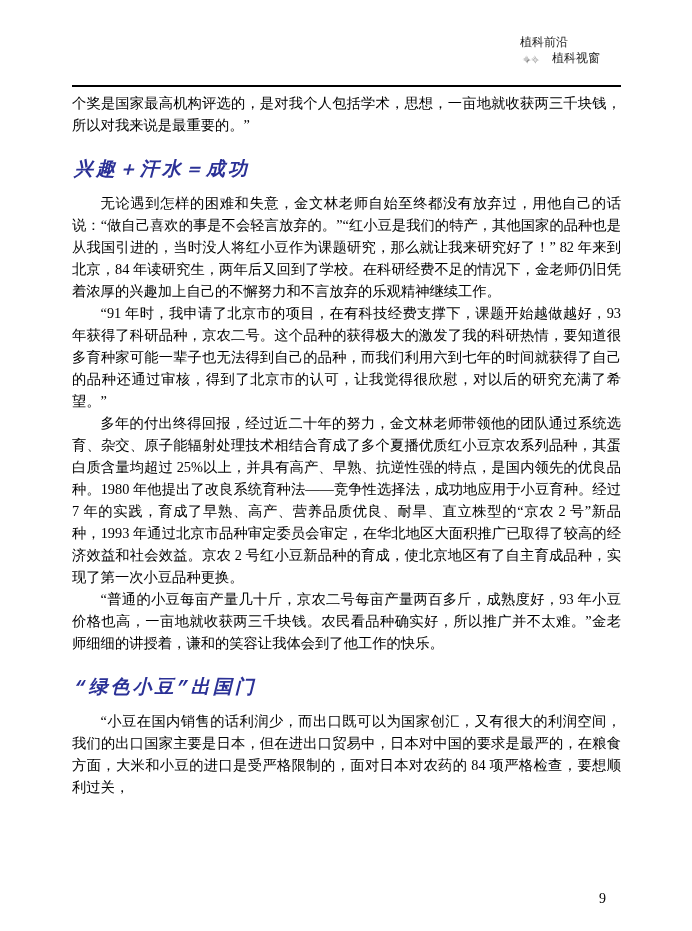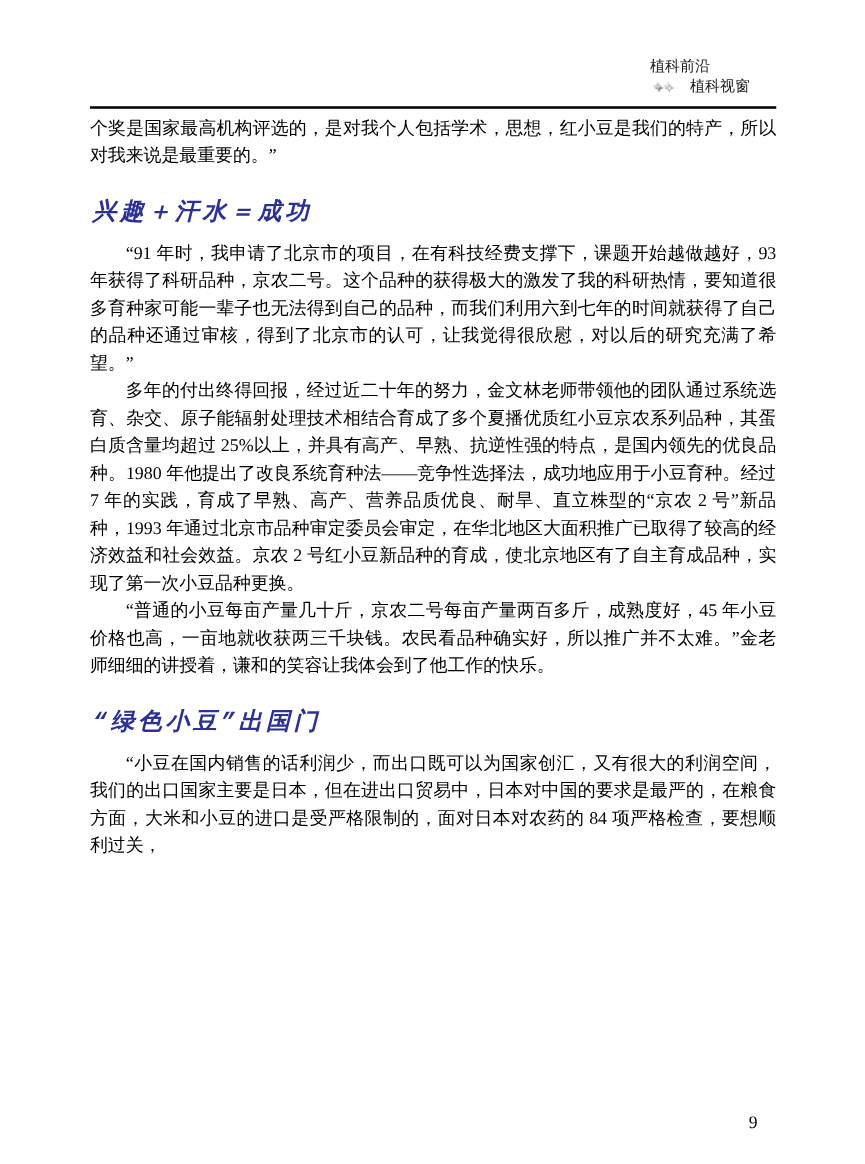--- a/index.html
+++ b/index.html
@@ -5,21 +5,21 @@
   html,body { margin:0; padding:0; background:#ffffff; }
   .page {
     position:relative;
     width:692px; height:931px;
     background:#ffffff;
     font-family:"Liberation Serif","DejaVu Serif",serif;
     color:#000;
     overflow:hidden;
   }
   .header {
-    position:absolute; top:45px; right:92px;
+    position:absolute; top:34px; right:92px;
     font-size:12px; line-height:16px; color:#1c1c1c;
     text-align:right; white-space:nowrap;
   }
   .header .line1 { display:block; padding-right:32px; }
   .header .line2 { display:block;text-align:right; }
   .sparkles {
     display:inline-block; margin-right:14px;
     color:#c9c9c9; text-shadow:1px 1px 0 #8a8a8a;
     font-size:11px; letter-spacing:-1px;
     vertical-align:middle;
@@ -57,27 +57,28 @@
     <span class="line1">植科前沿</span>
     <span class="line2">
       <span class="sparkles">✦✧</span><span>植科视窗</span>
     </span>
   </div>
 
   <div class="rule"></div>
 
   <div class="content">
 
-    <p class="no-indent">个奖是国家最高机构评选的，是对我个人包括学术，思想，红小豆是我们的特产，所以对我来说是最重要的。”</p>
+    <p class="no-indent">个奖是国家最高机构评选的，是对我个人包括学术，思想，一亩地就收获两三千块钱，所以对我来说是最重要的。”</p>
 
     <div class="section-heading">兴趣＋汗水＝成功</div>
+    <p>无论遇到怎样的困难和失意，金文林老师自始至终都没有放弃过，用他自己的话说：“做自己喜欢的事是不会轻言放弃的。”“红小豆是我们的特产，其他国家的品种也是从我国引进的，当时没人将红小豆作为课题研究，那么就让我来研究好了！” 82 年来到北京，84 年读研究生，两年后又回到了学校。在科研经费不足的情况下，金老师仍旧凭着浓厚的兴趣加上自己的不懈努力和不言放弃的乐观精神继续工作。</p>
     <p>“91 年时，我申请了北京市的项目，在有科技经费支撑下，课题开始越做越好，93 年获得了科研品种，京农二号。这个品种的获得极大的激发了我的科研热情，要知道很多育种家可能一辈子也无法得到自己的品种，而我们利用六到七年的时间就获得了自己的品种还通过审核，得到了北京市的认可，让我觉得很欣慰，对以后的研究充满了希望。”</p>
 
     <p>多年的付出终得回报，经过近二十年的努力，金文林老师带领他的团队通过系统选育、杂交、原子能辐射处理技术相结合育成了多个夏播优质红小豆京农系列品种，其蛋白质含量均超过 25%以上，并具有高产、早熟、抗逆性强的特点，是国内领先的优良品种。1980 年他提出了改良系统育种法——竞争性选择法，成功地应用于小豆育种。经过 7 年的实践，育成了早熟、高产、营养品质优良、耐旱、直立株型的“京农 2 号”新品种，1993 年通过北京市品种审定委员会审定，在华北地区大面积推广已取得了较高的经济效益和社会效益。京农 2 号红小豆新品种的育成，使北京地区有了自主育成品种，实现了第一次小豆品种更换。</p>
-    <p>“普通的小豆每亩产量几十斤，京农二号每亩产量两百多斤，成熟度好，45 年小豆价格也高，一亩地就收获两三千块钱。农民看品种确实好，所以推广并不太难。”金老师细细的讲授着，谦和的笑容让我体会到了他工作的快乐。</p>
+    <p>“普通的小豆每亩产量几十斤，京农二号每亩产量两百多斤，成熟度好，93 年小豆价格也高，一亩地就收获两三千块钱。农民看品种确实好，所以推广并不太难。”金老师细细的讲授着，谦和的笑容让我体会到了他工作的快乐。</p>
 
     <div class="section-heading big-gap">“绿色小豆”出国门</div>
     <p>“小豆在国内销售的话利润少，而出口既可以为国家创汇，又有很大的利润空间，我们的出口国家主要是日本，但在进出口贸易中，日本对中国的要求是最严的，在粮食方面，大米和小豆的进口是受严格限制的，面对日本对农药的 84 项严格检查，要想顺利过关，</p>
 
   </div>
 
   <div class="page-number">9</div>
 
 </div>
 

